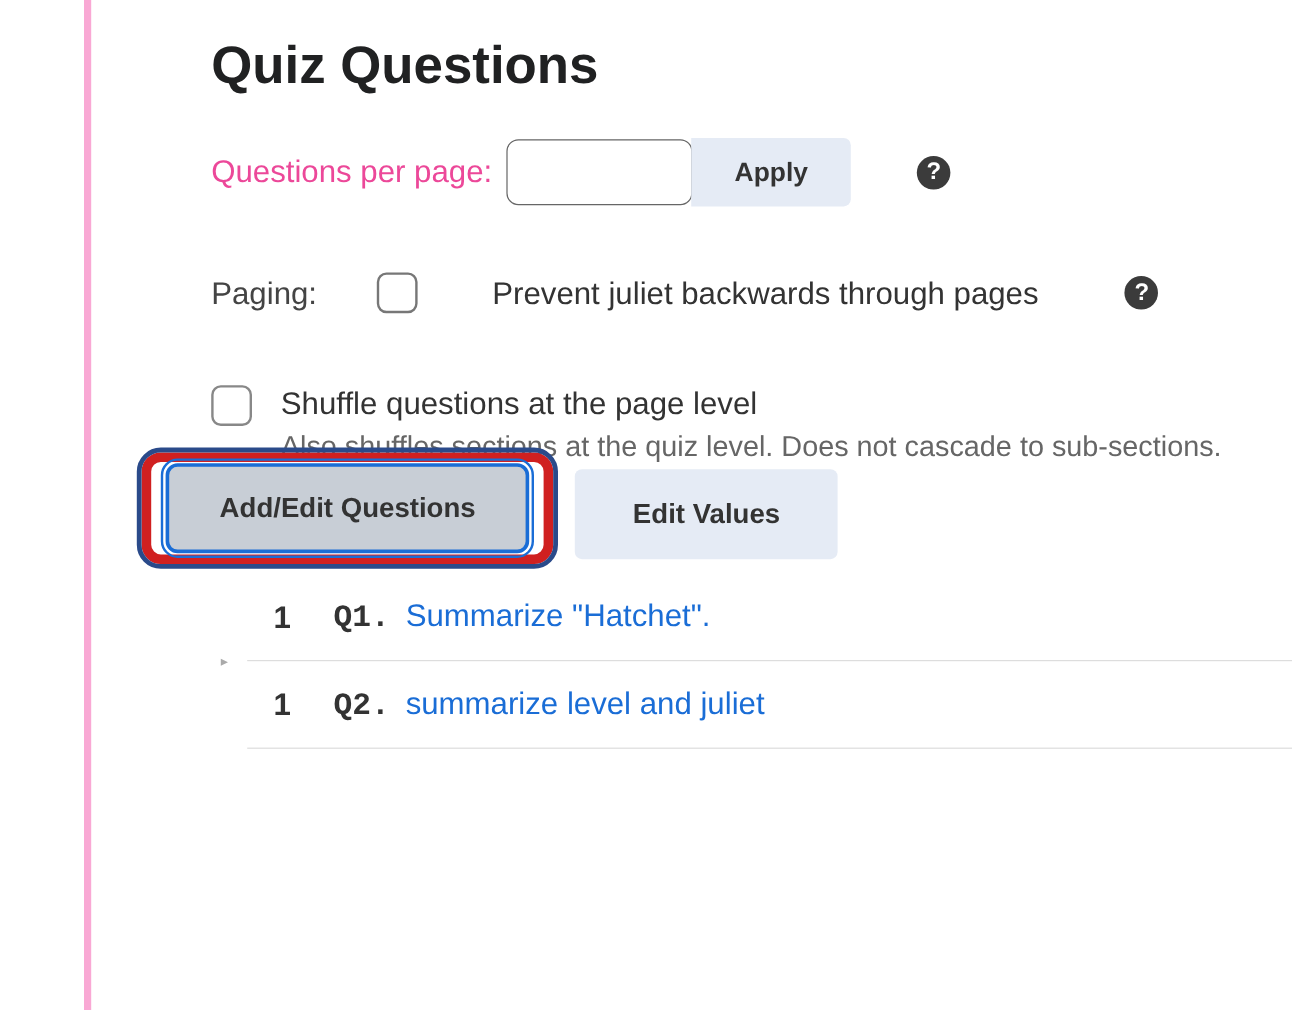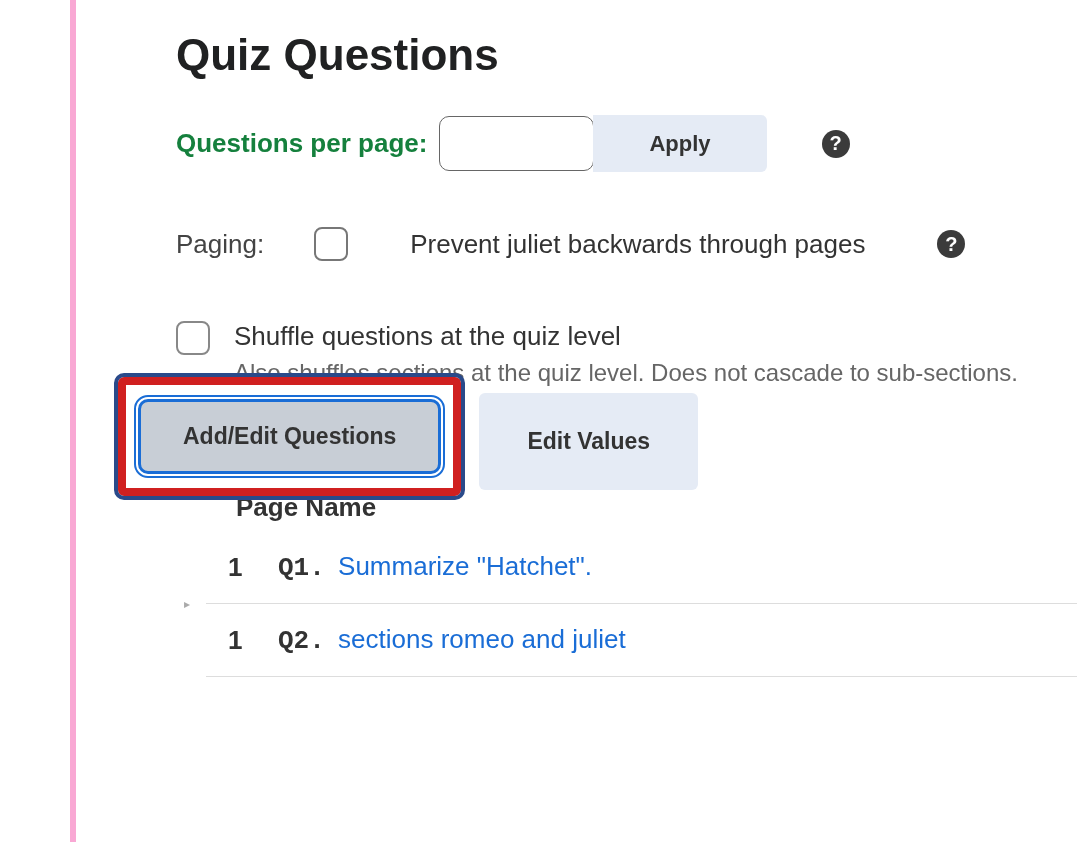--- a/index.html
+++ b/index.html
@@ -22,35 +22,35 @@
       color: #202122;
       margin-bottom: 35px;
     }
     .row {
       display: flex;
       align-items: center;
       margin-bottom: 55px;
     }
     .qpp-label {
       font-size: 26px;
-      color: #15803d;
-      font-weight: 700;
+      color: #ec4899;
+      font-weight: 400;
       margin-right: 12px;
     }
     .qpp-input {
       width: 155px;
       height: 55px;
       border: 1px solid #666;
       border-radius: 10px;
       font-size: 22px;
       padding: 0 10px;
     }
     .apply-btn {
       height: 57px;
-      padding: 0 56px;
+      padding: 0 36px;
       background: #e5ebf5;
       border: none;
       border-radius: 0 6px 6px 0;
       font-size: 22px;
       font-weight: 700;
       color: #333;
       cursor: pointer;
       margin-left: -1px;
     }
     .help-icon {
@@ -119,43 +119,43 @@
       display: flex;
       gap: 0;
       margin-top: -10px;
       margin-left: -58px;
       position: relative;
       z-index: 5;
     }
     .highlight-box {
       border: 8px solid #d02020;
       outline: 4px solid #2a4a8a;
-      border-radius: 6px;
-      padding: 14px 12px;
+      border-radius: 16px;
+      padding: 1px 12px;
       display: inline-block;
       margin-right: 18px;
     }
     .addedit-btn {
       background: #c8ced6;
       border: 3px solid #1a6dd6;
       outline: 2px solid #1a6dd6;
       outline-offset: 2px;
       border-radius: 10px;
       height: 75px;
       padding: 0 42px;
       font-size: 23px;
       font-weight: 700;
       color: #333;
       cursor: pointer;
     }
     .editvals-btn {
       background: #e5ebf5;
       border: none;
       border-radius: 6px;
-      height: 97px;
+      height: 75px;
       padding: 0 48px;
       font-size: 23px;
       font-weight: 700;
       color: #333;
       cursor: pointer;
       align-self: center;
       margin-top: 10px;
     }
     .page-name-header {
       font-size: 26px;
@@ -220,43 +220,42 @@
 
   <div class="paging-row">
     <span class="paging-label">Paging:</span>
     <span class="paging-check"></span>
     <span class="paging-text">Prevent juliet backwards through pages</span>
     <span class="help-icon h2">?</span>
   </div>
 
   <div class="shuffle-row">
     <span class="shuffle-check"></span>
-    <span class="shuffle-text">Shuffle questions at the quiz level</span>
+    <span class="shuffle-text">Shuffle questions at the page level</span>
   </div>
   <div class="shuffle-desc">Also shuffles sections at the quiz level. Does not cascade to sub-sections.</div>
 
   <div class="btn-row">
     <span class="highlight-box">
       <button class="addedit-btn">Add/Edit Questions</button>
     </span>
     <button class="editvals-btn">Edit Values</button>
   </div>
 
-  <div class="page-name-header">Page Name</div>
 
   <div class="qlist">
     <div class="qrow">
       <span class="qpage">1</span>
       <span class="qlabel">
         <span class="qprefix">Q1.</span>
         <a class="qlink">Summarize "Hatchet".</a>
       </span>
       <span class="drag-handle">▸</span>
     </div>
     <div class="qrow">
       <span class="qpage">1</span>
       <span class="qlabel">
         <span class="qprefix">Q2.</span>
-        <a class="qlink">sections romeo and juliet</a>
+        <a class="qlink">summarize level and juliet</a>
       </span>
     </div>
   </div>
 </div>
 
 </body></html>

